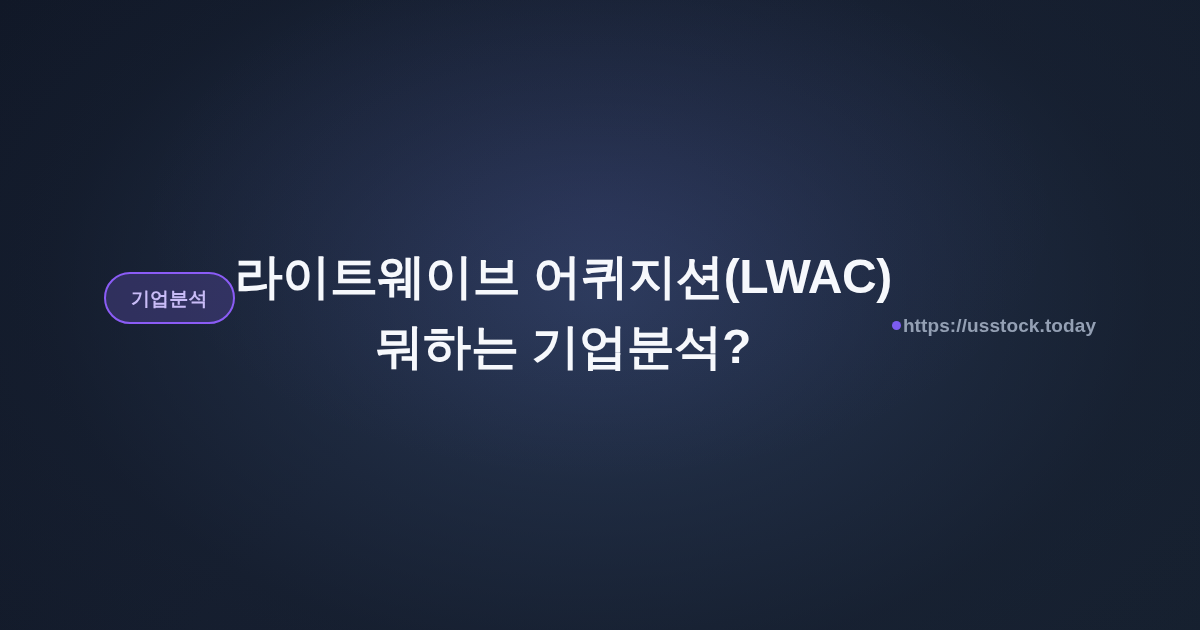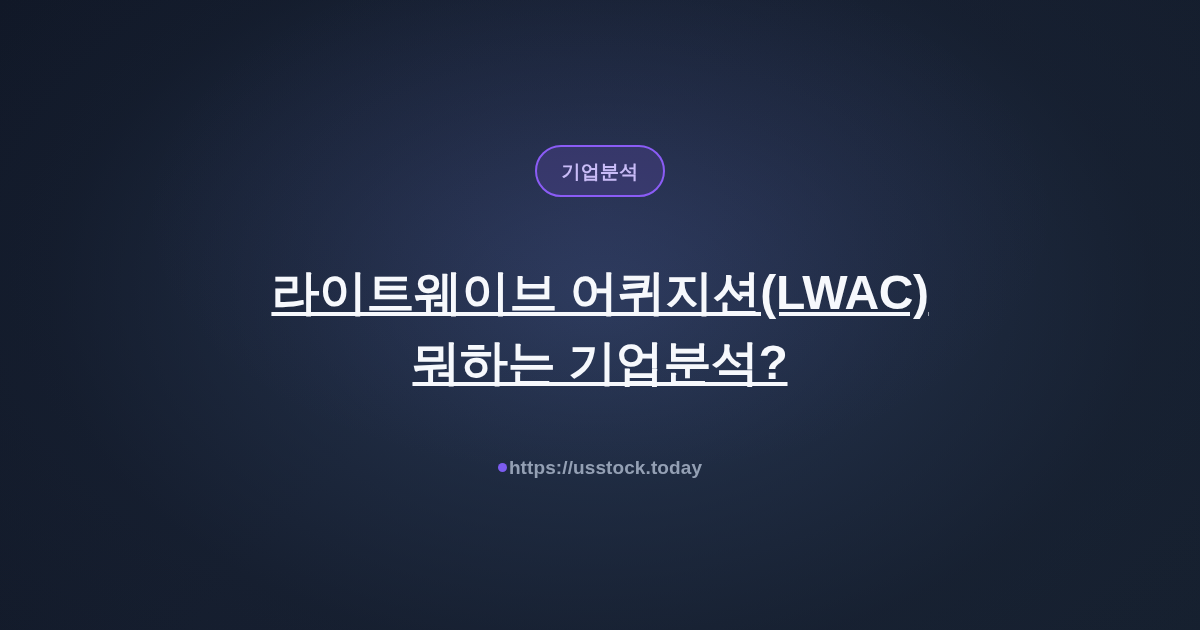--- a/index.html
+++ b/index.html
@@ -61,21 +61,20 @@
                 rgba(99, 84, 190, 0.0) 72%);
   }
 
   
   .content {
     position: relative;
     z-index: 3;
     width: 100%;
     height: 100%;
     display: flex;
-    flex-direction: column;
     align-items: center;
     justify-content: center;
     padding-bottom: 6px;
     box-sizing: border-box;
   }
 
   .category-badge {
     display: inline-flex;
     align-items: center;
     justify-content: center;
@@ -94,21 +93,20 @@
   }
 
   .title-block {
     text-align: center;
     color: #f6f8fc;
     font-size: 48px;
     font-weight: bold;
     line-height: 70px;
     letter-spacing: -0.4px;
     max-width: 1000px;
-    text-decoration: underline;
   }
 
   .title-line {
     display: block;
     white-space: nowrap;
   }
 
   .site-url-row {
     display: flex;
     align-items: center;

